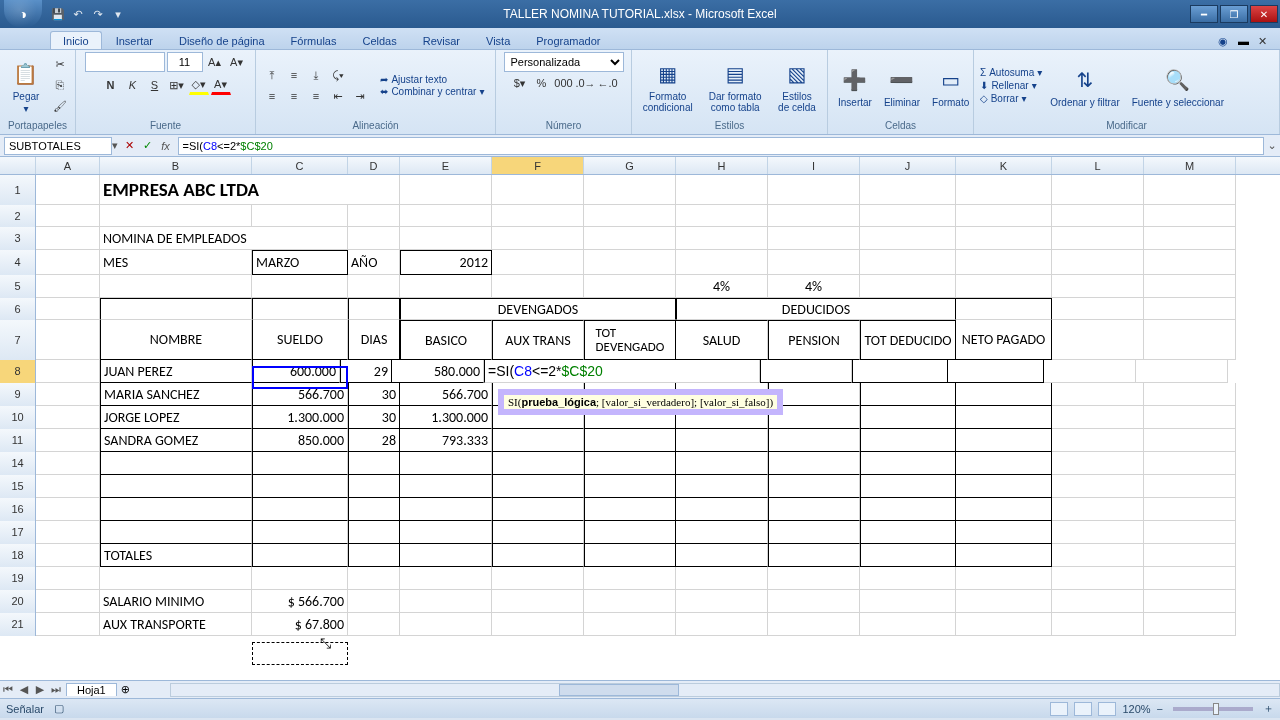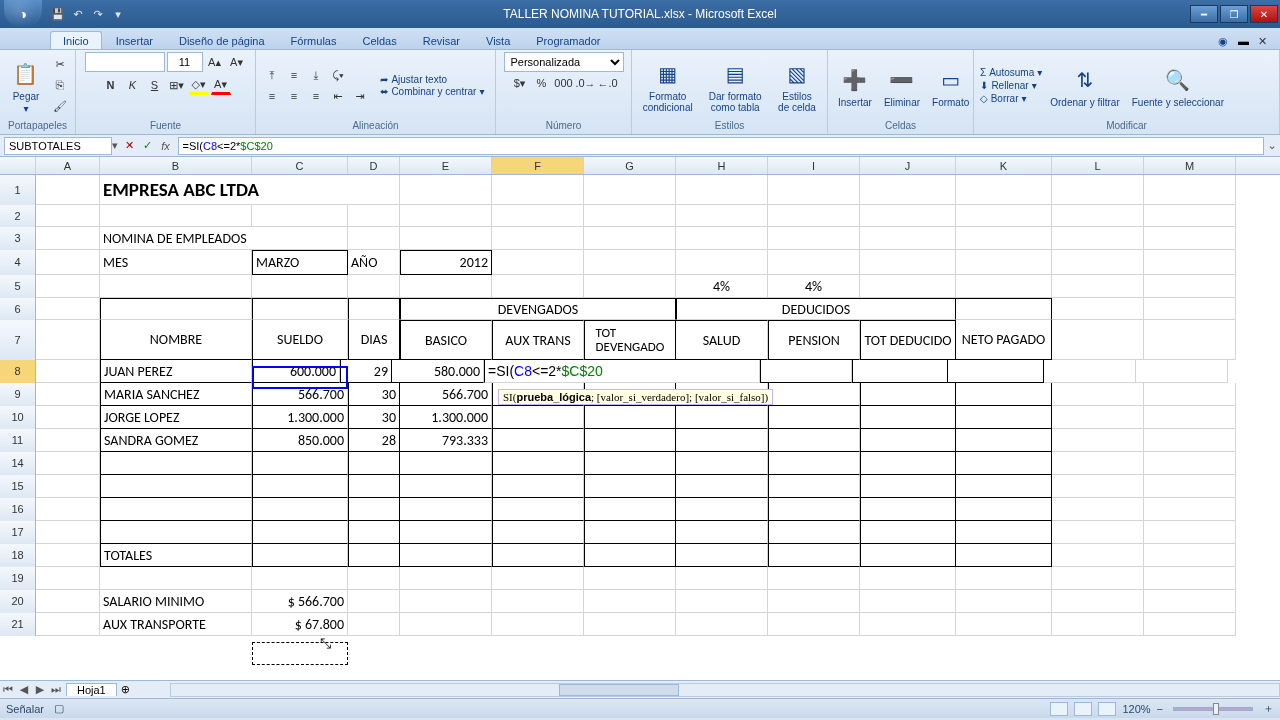--- a/index.html
+++ b/index.html
@@ -58,21 +58,21 @@
 .bb { border-bottom:1px solid #000; }
 .bl { border-left:1px solid #000; }
 .br { border-right:1px solid #000 !important; }
 
 
 .marching { border:1.5px dashed #000; animation:march 1s linear infinite; position:absolute; pointer-events:none;}
 @keyframes march { to { background-position:20px 0; } }
 .range-outline { border:2px solid #4a7ebb; position:absolute; pointer-events:none; }
 
 
-.sig-tip { position:absolute; background:#ffffe1; border:1px solid #c4b5fd; font-size:11px; padding:1px 4px; font-family:"Segoe UI"; z-index:10; white-space:nowrap;}
+.sig-tip { position:absolute; background:#ffffe1; border:6px solid #c4b5fd; font-size:11px; padding:1px 4px; font-family:"Segoe UI"; z-index:10; white-space:nowrap;}
 .sig-tip b { font-weight:bold; }
 
 
 .sheettabs { height:18px; background:#e4ecf7; border-top:1px solid #9db8d9; display:flex; align-items:center; font-size:11px;}
 .stnav { display:flex; }
 .stnav span { width:16px; text-align:center; color:#555; cursor:pointer;}
 .sheet-tab { background:#fff; border:1px solid #9db8d9; border-bottom:none; padding:0 10px; margin-left:2px; }
 .hscroll { flex:1; margin-left:40px;height:14px;background:#e4ecf7;border:1px solid #bcd;position:relative;}
 .hscroll .thumb{position:absolute;left:35%;width:120px;height:100%;background:#cfdced;border:1px solid #9db8d9;}
 .statusbar { height:20px; background:linear-gradient(#dce7f4,#c8d9ec); border-top:1px solid #9db8d9; display:flex; align-items:center; font-size:11px; padding:0 6px; color:#2a4a6a;}

